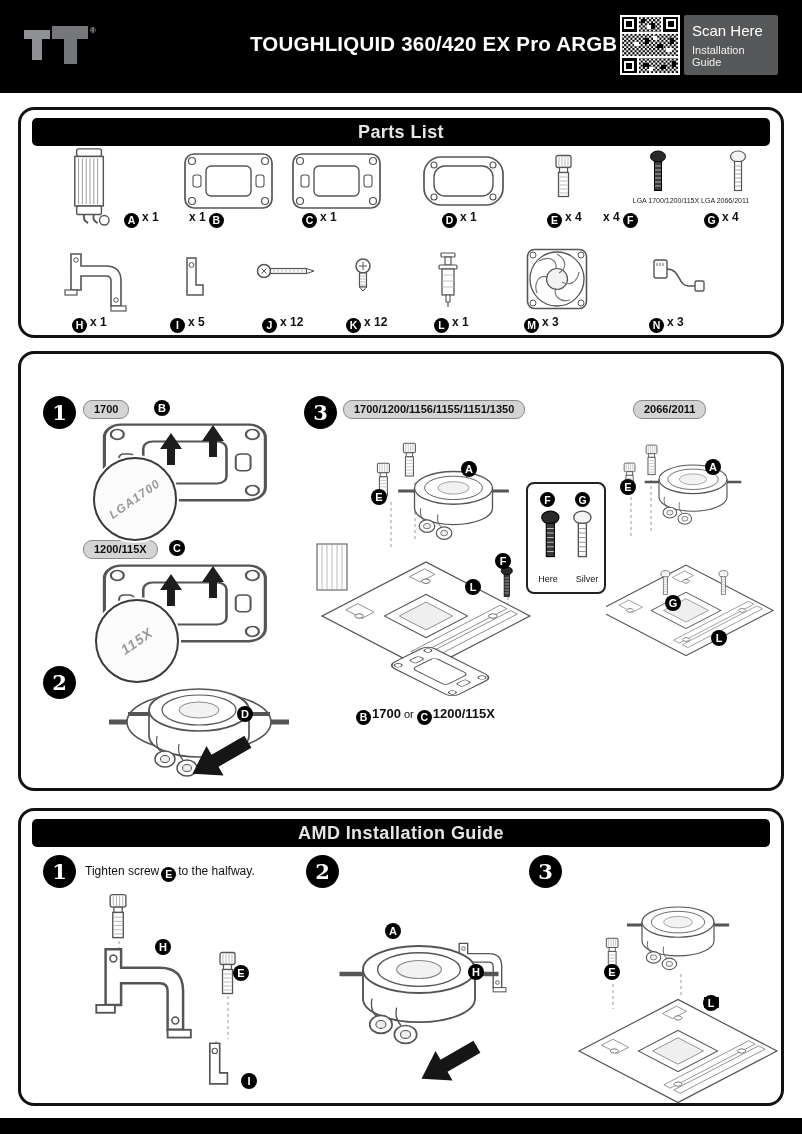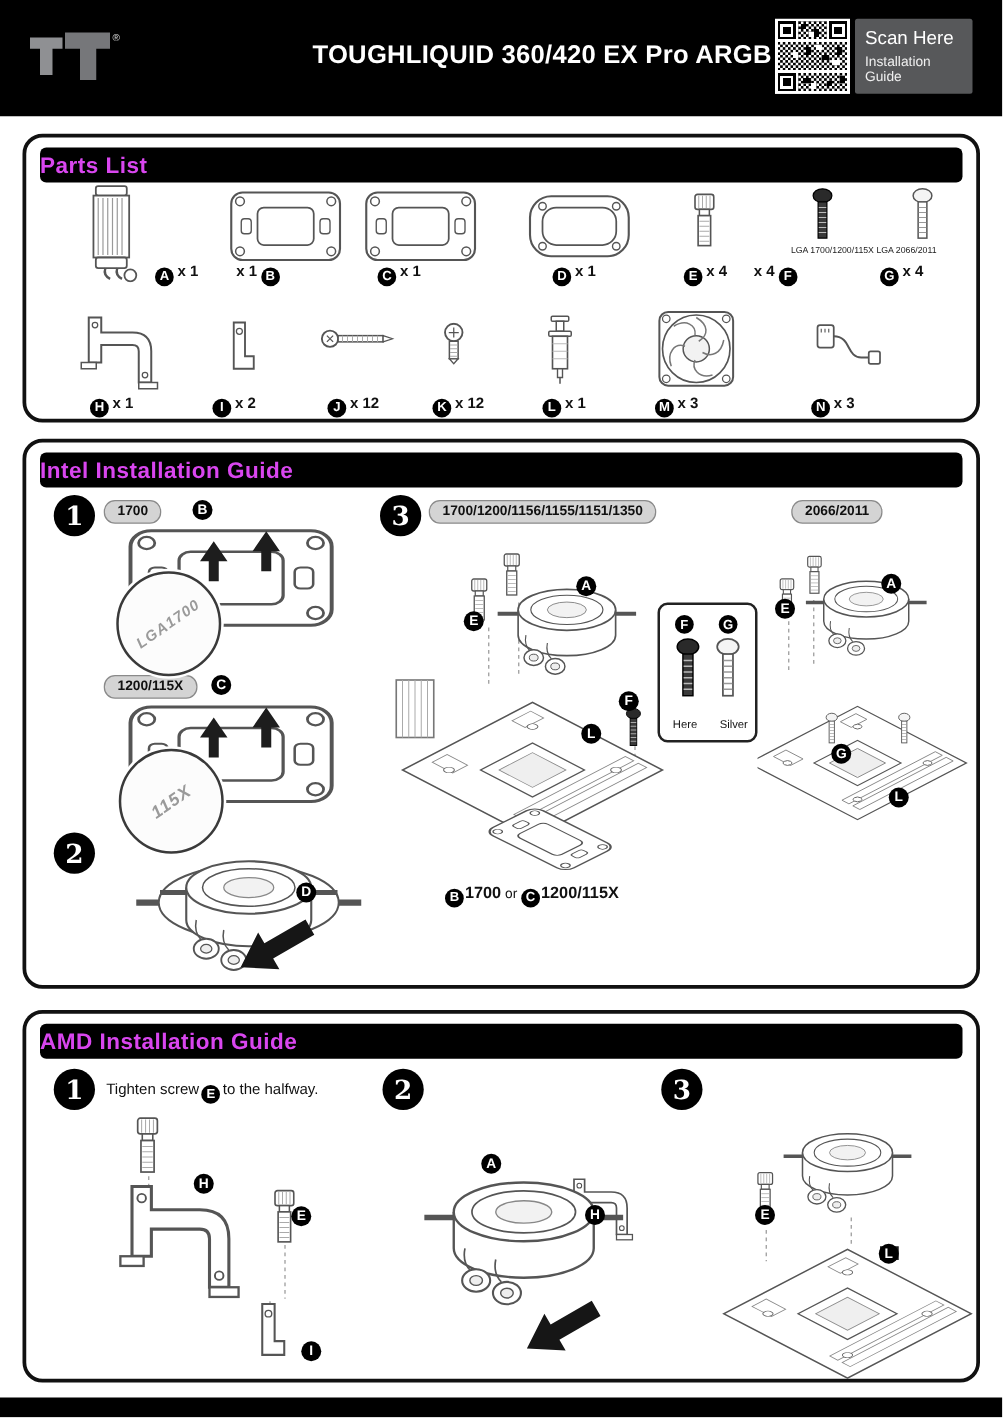--- a/index.html
+++ b/index.html
@@ -16,21 +16,21 @@
   .qr{position:absolute;left:620px;top:15px;width:60px;height:60px;background:#fff}
   .scanbox{position:absolute;left:684px;top:15px;width:94px;height:60px;background:#57585a;color:#fff;border-radius:2px;padding:7px 8px}
   .scan-title{font-size:15px;font-weight:400}
   .scan-sub{font-size:11px;margin-top:5px;color:#f0f0f0}
 
   
   .box{position:absolute;left:18px;width:766px;border:3px solid #111;border-radius:16px;background:#fff}
   .parts-box{top:107px;height:231px}
   .intel-box{top:351px;height:440px}
   .amd-box{top:808px;height:298px}
-  .bar{position:absolute;left:11px;right:11px;top:8px;height:28px;background:#000;border-radius:5px;color:#d946ef;font-size:18px;font-weight:700;text-align:left;line-height:28px;letter-spacing:.4px}
+  .bar{position:absolute;left:11px;right:11px;top:8px;height:28px;background:#000;border-radius:5px;color:#e5e5e5;font-size:18px;font-weight:700;text-align:center;line-height:28px;letter-spacing:.4px}
 
   .ill{position:absolute}
   .cap{position:absolute;white-space:nowrap;font-size:12px;font-weight:700;color:#111}
   .cap .badge{margin:0 3px}
   .badge{display:inline-flex;align-items:center;justify-content:center;width:15px;height:15px;border-radius:50%;background:#000;color:#fff;font-size:10.5px;font-weight:700;vertical-align:-3px}
   .callout{position:absolute;width:16px;height:16px;border-radius:50%;background:#000;color:#fff;font-size:11px;font-weight:700;display:flex;align-items:center;justify-content:center;z-index:5}
   .stepnum{position:absolute;width:33px;height:33px;border-radius:50%;background:#000;color:#fff;font-size:21px;font-weight:700;display:flex;align-items:center;justify-content:center;font-family:"DejaVu Serif",serif}
   .pill{position:absolute;background:#d4d4d4;border:1px solid #8a8a8a;border-radius:9px;font-size:11px;font-weight:700;color:#111;padding:2px 10px;line-height:13px;white-space:nowrap}
   .screw-note{position:absolute;left:575px;top:87px;width:190px;font-size:7px;color:#222;text-align:center}
   .mag{position:absolute;border:2.5px solid #3a3a3a;border-radius:50%;background:#fcfcfc;display:flex;align-items:center;justify-content:center;z-index:4;box-shadow:0 0 0 2px #fff}
@@ -315,41 +315,40 @@
         <path d="M6 11 v3 M9 11 v3 M12 11 v3" stroke="#555" stroke-width="0.9"></path>
         <path d="M16 17 C30 17 26 34 38 34 H44" fill="none" stroke="#555" stroke-width="1.6"></path>
         <rect x="44" y="29" width="9" height="10" rx="1.5" fill="#fff" stroke="#555" stroke-width="1.4"></rect>
       </svg>
     </div>
 
     <div class="cap" style="left:48px;top:205px">
       <span class="badge">H</span><span>x 1</span>
     </div>
     <div class="cap" style="left:146px;top:205px">
-      <span class="badge">I</span><span>x 2</span>
+      <span class="badge">I</span><span>x 5</span>
     </div>
     <div class="cap" style="left:238px;top:205px">
       <span class="badge">J</span><span>x 12</span>
     </div>
     <div class="cap" style="left:322px;top:205px">
       <span class="badge">K</span><span>x 12</span>
     </div>
     <div class="cap" style="left:410px;top:205px">
       <span class="badge">L</span><span>x 1</span>
     </div>
     <div class="cap" style="left:500px;top:205px">
       <span class="badge">M</span><span>x 3</span>
     </div>
     <div class="cap" style="left:625px;top:205px">
       <span class="badge">N</span><span>x 3</span>
     </div>
   </section>
 
   <section class="box intel-box">
-    <div class="bar">Intel Installation Guide</div>
 
     <div class="stepnum" style="left:22px;top:42px">1</div>
     <div class="pill" style="left:62px;top:46px">1700</div>
     <div class="callout" style="left:133px;top:46px">B</div>
     <div class="diagram" style="left:70px;top:55px">
       <svg width="190" height="100" viewBox="0 0 190 100">
         <use href="#sym-bracket" transform="translate(6,10) scale(1.85,1.4)"></use>
         <path d="M76 56 v-16 h-7 l11 -16 11 16 h-7 v16 z" fill="#1d1d1d"></path>
         <path d="M118 48 v-16 h-7 l11 -16 11 16 h-7 v16 z" fill="#1d1d1d"></path>
       </svg>

